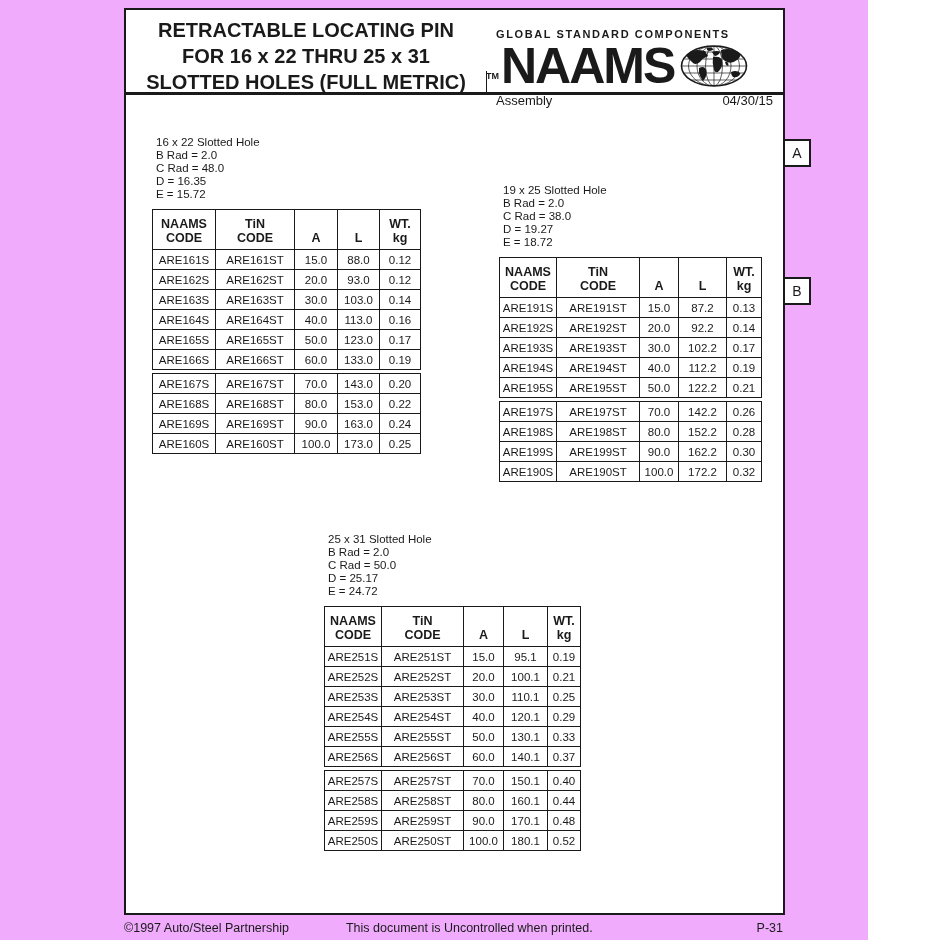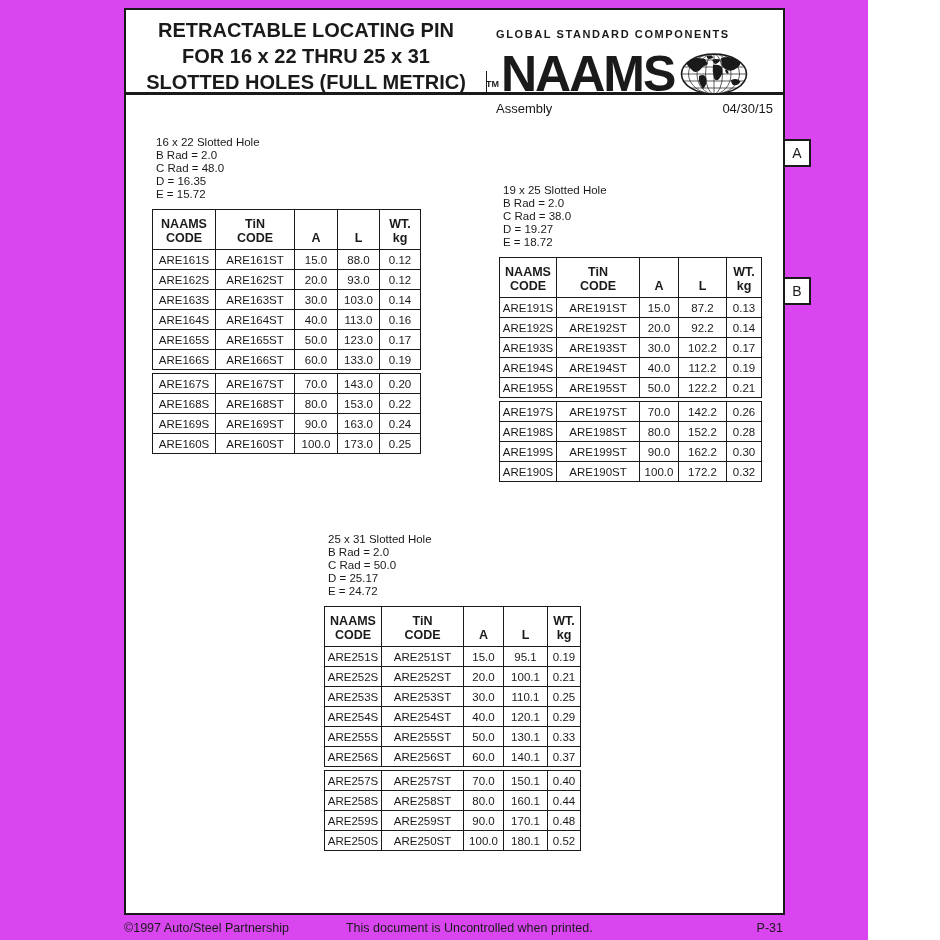--- a/index.html
+++ b/index.html
@@ -1,36 +1,36 @@
 <!DOCTYPE html>
 <html><head>
 <meta charset="utf-8">
 <style>
   * { margin:0; padding:0; box-sizing:border-box; }
   body { background:#fff; }
   .page {
-    position:relative; width:868px; height:940px; background:#d946ef;
+    position:relative; width:868px; height:940px; background:#f0abfc;
     font-family:"Liberation Sans", sans-serif; color:#1a1a1a; overflow:hidden;
   }
   .main-box {
     position:absolute; left:124px; top:8px; width:661px; height:907px;
     border:2px solid #1a1a1a; background:#fff;
   }
   
   .header { display:flex; height:85px; border-bottom:3px solid #1a1a1a; }
   .title-block {
     width:360px; padding-top:7px; text-align:center;
     font-weight:bold; font-size:20px; line-height:26px; letter-spacing:0;
   }
   .brand-block { flex:1; position:relative; padding:4px 6px 0 0; display:flex; flex-direction:column; }
   .brand-tagline {
     font-weight:bold; font-size:11px; letter-spacing:1.6px; 
     white-space:nowrap; padding-left:10px;margin-top:14px;
   }
-  .brand-row { display:flex; align-items:center; height:44px; margin-top:12px; }
+  .brand-row { display:flex; align-items:center; height:44px; margin-top:4px; }
   .tm-mark { font-size:9px; font-weight:bold; align-self:flex-end; margin:0 2px 7px 0; }
   .brand-name { font-size:50px; line-height:42px; font-weight:bold; letter-spacing:-2px; }
   .globe { margin-left:5px; }
   .brand-rule { height:3px; background:#1a1a1a; margin-top:1px; }
   .brand-meta { display:flex; justify-content:space-between; font-size:13px; padding:4px 4px 0 10px;gap:35px; }
   .meta-divider { position:absolute; left:0; bottom:0; width:1px; height:21px; background:#1a1a1a; }
   
   .zone-tab {
     position:absolute; width:28px; height:28px; border:2px solid #1a1a1a; background:#fff;
     display:flex; align-items:center; justify-content:center; font-size:14px;

